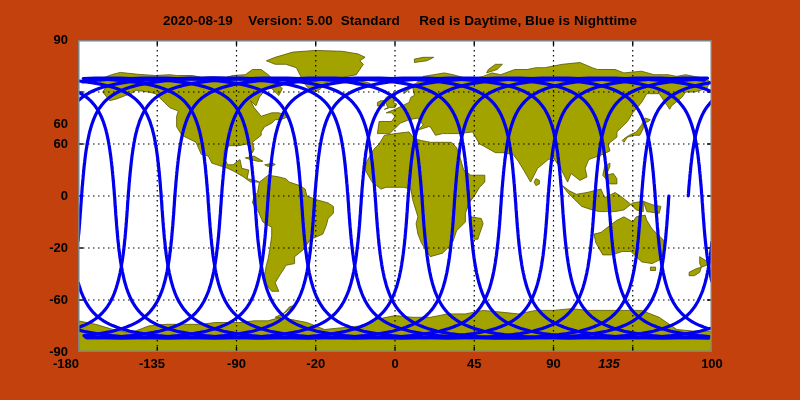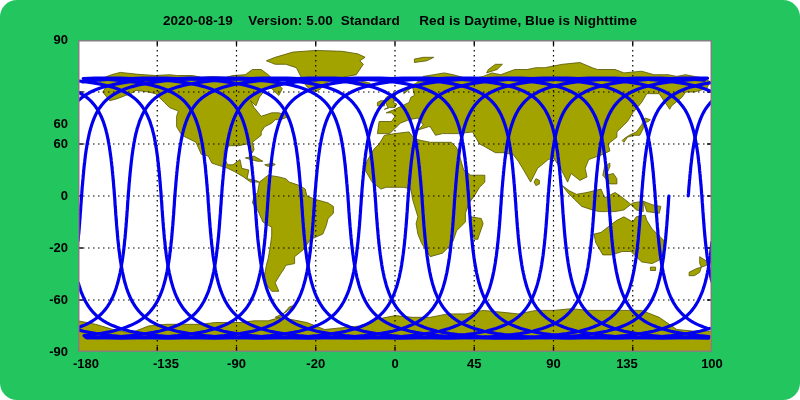--- a/index.html
+++ b/index.html
@@ -1,18 +1,18 @@
 <!DOCTYPE html>
 <html><head>
 <meta charset="utf-8">
 <style>
   html,body{margin:0;padding:0;background:#ffffff;}
   body{width:800px;height:400px;overflow:hidden;
        font-family:"Liberation Sans","DejaVu Sans",sans-serif;}
-  #root{position:relative;width:800px;height:400px;background:#22c55e;border-radius:17px;}
+  #root{position:relative;width:800px;height:400px;background:#c2410c;}
 
   #title{position:absolute;left:0;top:13px;width:800px;text-align:center;
          font-size:13.5px;font-weight:bold;color:#000;letter-spacing:0.1px;
          white-space:pre;}
 
   #plotwrap{position:absolute;left:78px;top:40px;width:634px;height:312px;}
   #plotsvg{display:block;width:634px;height:312px;}
 
   .ylab{position:absolute;font-size:13px;font-weight:bold;color:#000;
         text-align:right;width:46px;}
@@ -145,24 +145,24 @@
   <div id="ylabels">
       <div class="ylab" style="left: 22px; top: 32px;">90</div>
       <div class="ylab" style="left: 22px; top: 84px; margin-top: 32px;">60</div>
       <div class="ylab" style="left: 22px; top: 136px;">60</div>
       <div class="ylab" style="left: 22px; top: 188px;">0</div>
       <div class="ylab" style="left: 22px; top: 240px;">-20</div>
       <div class="ylab" style="left: 22px; top: 292px; text-align: right;">-60</div>
       <div class="ylab" style="left: 22px; top: 344px;">-90</div>
     </div>
   <div id="xlabels">
-      <div class="xlab" style="left: 56px; top: 356px;">-180</div>
-      <div class="xlab" style="left: 136px; top: 356px;">-135</div>
+      <div class="xlab" style="left: 36px; top: 356px;">-180</div>
+      <div class="xlab" style="left: 122px; top: 356px;">-135</div>
       <div class="xlab" style="left: 206.5px; top: 356px;">-90</div>
       <div class="xlab" style="left: 285.75px; top: 356px;">-20</div>
       <div class="xlab" style="left: 365px; top: 356px;">0</div>
       <div class="xlab" style="left: 444.25px; top: 356px;">45</div>
       <div class="xlab" style="left: 523.5px; top: 356px;">90</div>
-      <div class="xlab" style="left: 597px; top: 356px;">135</div>
+      <div class="xlab" style="left: 579px; top: 356px; font-style: italic;">135</div>
       <div class="xlab" style="left: 682px; top: 356px;">100</div>
     </div>
 
 </div>
 
 </body></html>

